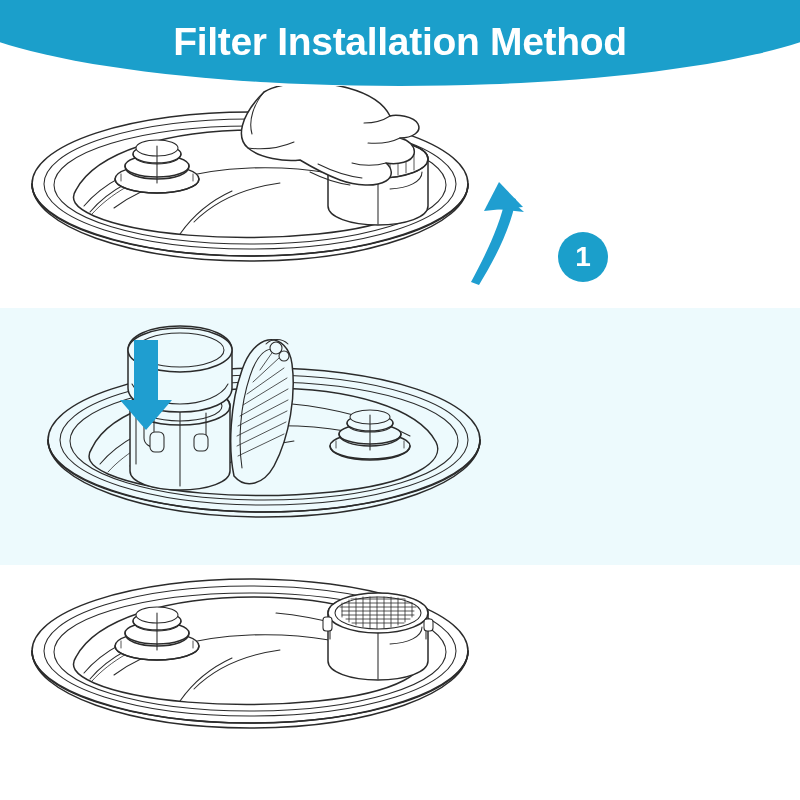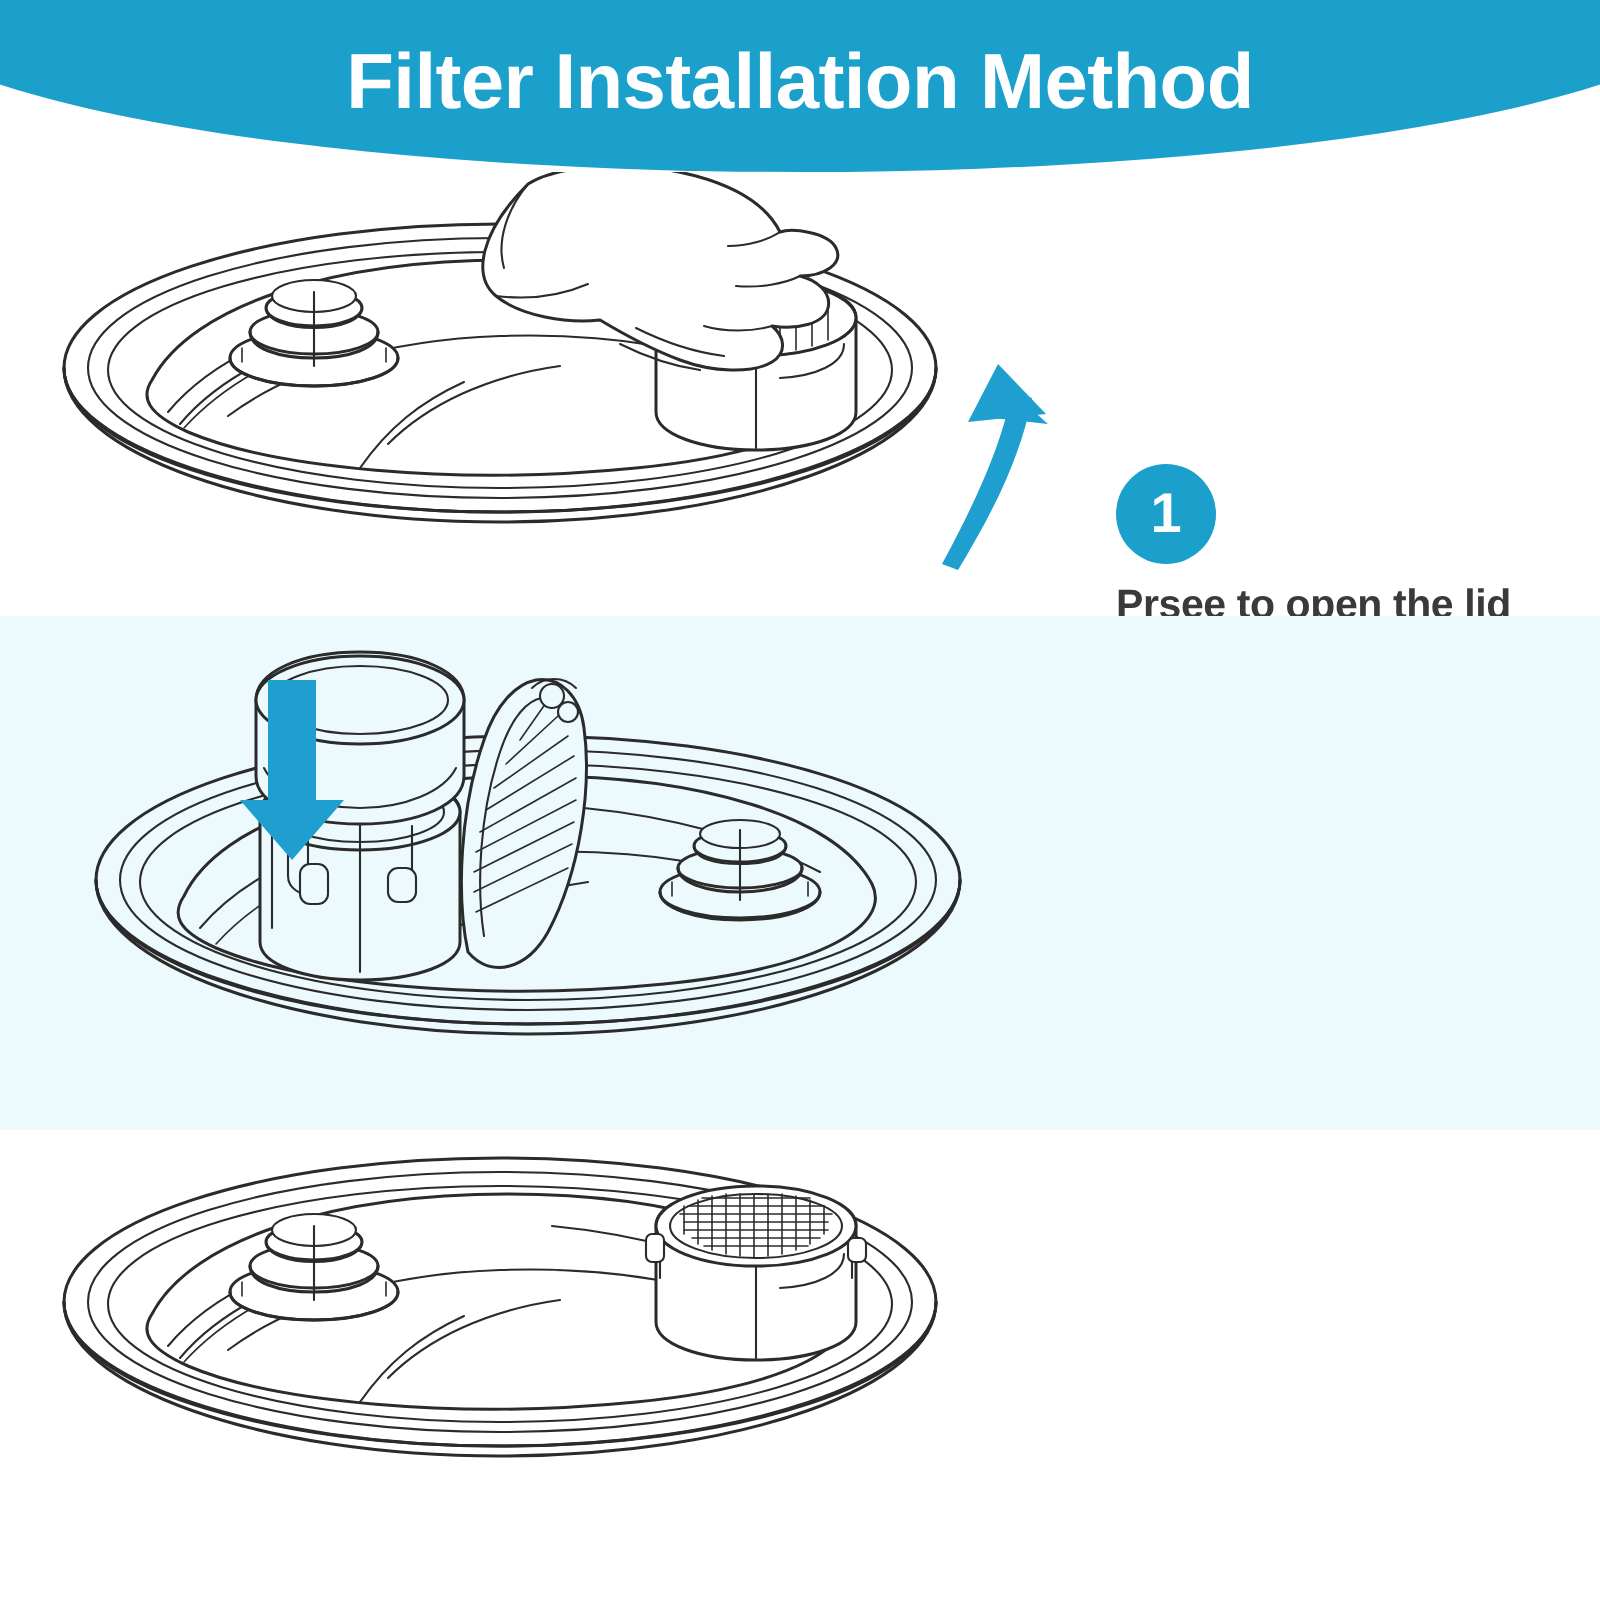--- a/index.html
+++ b/index.html
@@ -185,21 +185,20 @@
 
         <path class="arrow-blue" d="M453 196 C467 170 482 140 488 110
                  L498 113 C492 145 476 174 461 199 Z" style="fill: rgb(31, 158, 208);"></path>
         <path class="arrow-blue" d="M488 110 L470 122 L506 126 Z" style="fill: rgb(31, 158, 208);"></path>
         <path class="arrow-blue" d="M481 96 L466 125 L505 121 Z" style="fill: rgb(31, 158, 208);"></path>
       </svg>
     </div>
 
     <div class="caption-area" id="caption-1">
       <div class="step-badge" style="background: rgb(27, 159, 203);">1</div>
-      <div class="step-text" style="color: rgb(58, 58, 60);">Prsee to open the lid</div>
     </div>
   </div>
 
   <div class="step-row" id="step-row-2" style="background: rgb(237, 250, 253);">
 
     <div class="art-area">
       <svg width="520" height="257" viewBox="0 0 520 257" aria-hidden="true">
 
         <ellipse class="ln" style="fill:#edfafd" cx="246" cy="132" rx="216" ry="72"></ellipse>
         <path class="ln" d="M30 132 C30 174 127 209 246 209 C365 209 462 174 462 132"></path>

